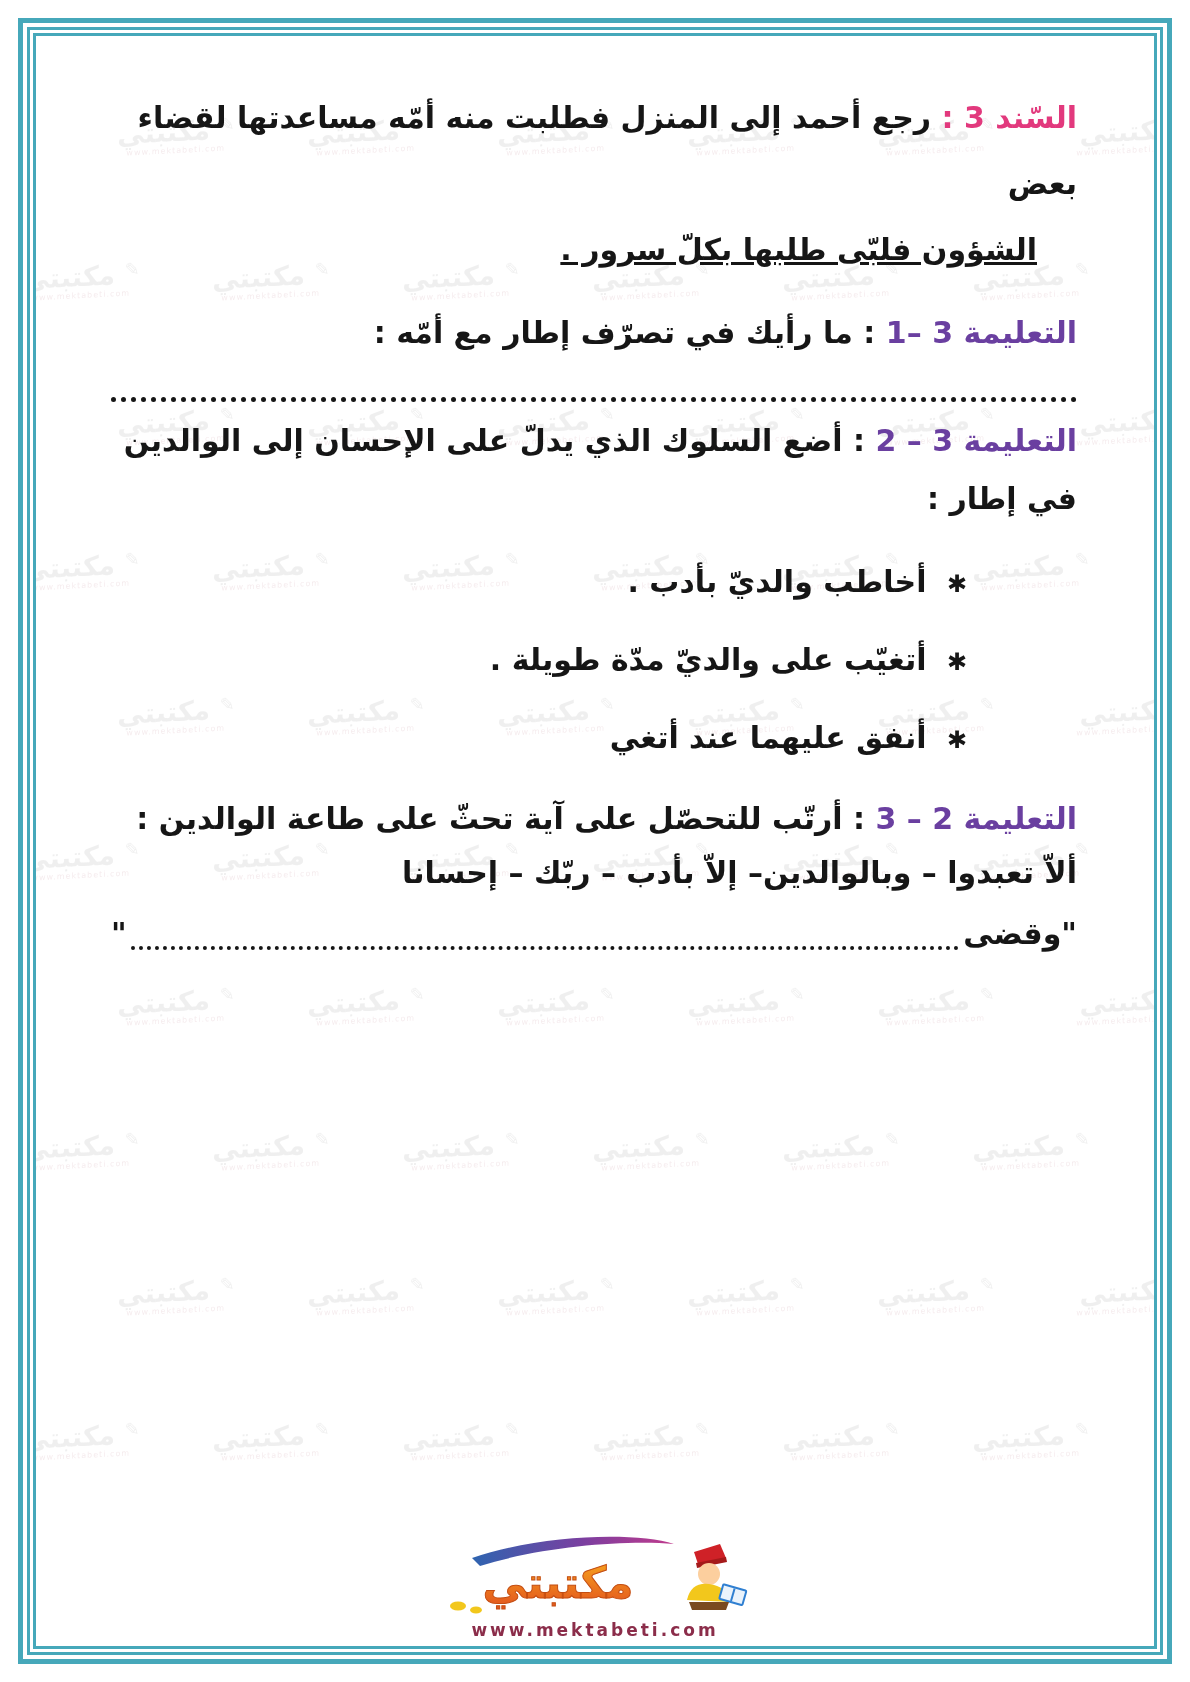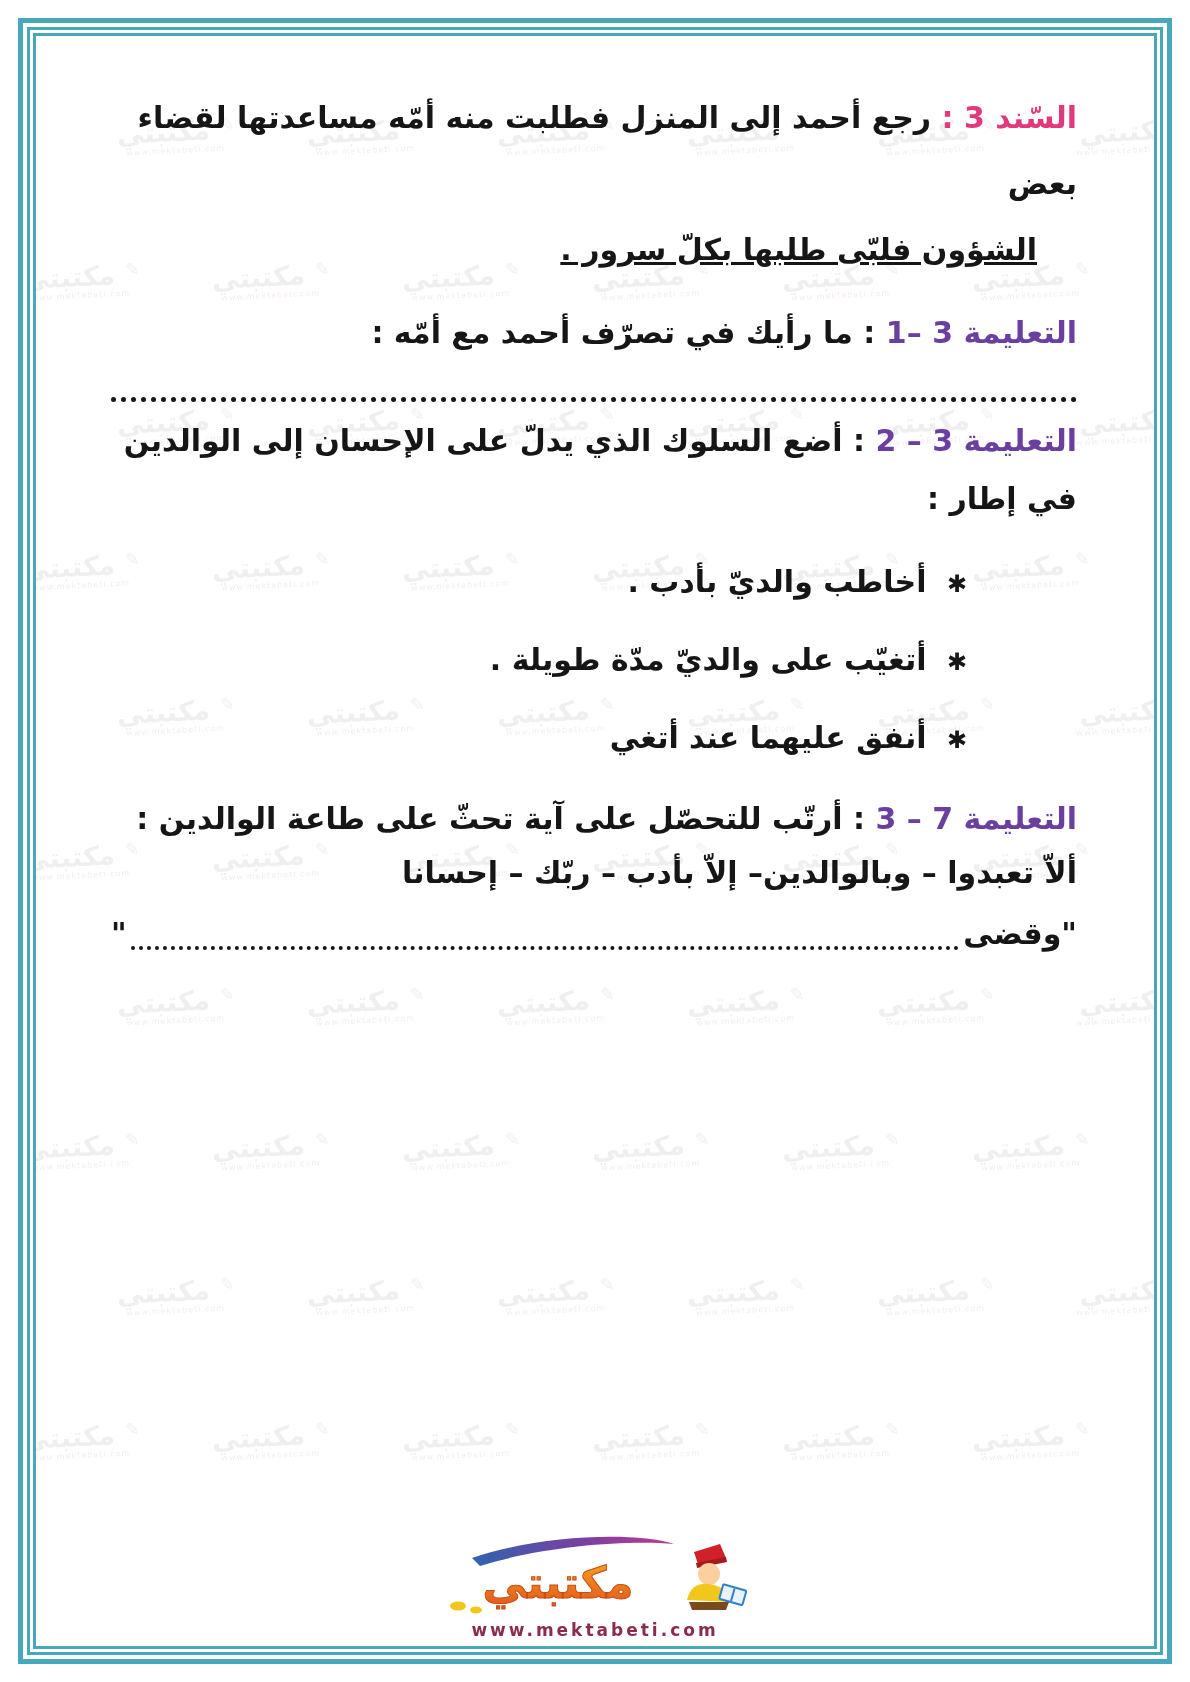--- a/index.html
+++ b/index.html
@@ -326,21 +326,21 @@
     <div class="sanad">
       <div class="line">
         <span class="label pink">السّند 3 :</span>
         <span>رجع أحمد إلى المنزل فطلبت منه أمّه مساعدتها لقضاء بعض</span>
       </div>
       <div class="line cont">الشؤون فلبّى طلبها بكلّ سرور .</div>
     </div>
 
     <div class="task-head">
       <span class="label purple">التعليمة 3 –1</span>
-      <span>: ما رأيك في تصرّف أحمد مع أمّه :</span>
+      <span>: ما رأيك في تصرّف إطار مع أمّه :</span>
     </div>
 
     <div class="dotsep"></div>
 
     <div class="task2">
       <div class="line">
         <span class="label purple">التعليمة 3 – 2</span>
         <span>: أضع  السلوك الذي  يدلّ على الإحسان إلى  الوالدين</span>
       </div>
       <div class="line">في إطار :</div>
@@ -356,21 +356,21 @@
         <span>أتغيّب على والديّ مدّة طويلة .</span>
       </li>
       <li>
         <span class="bullet">✱</span>
         <span>أنفق عليهما عند أتغي</span>
       </li>
     </ul>
 
     <div class="task3">
       <div class="line">
-        <span class="label purple">التعليمة 7 – 3</span>
+        <span class="label purple">التعليمة 2 – 3</span>
         <span>: أرتّب للتحصّل على آية تحثّ على طاعة الوالدين :</span>
       </div>
       <div class="line">ألاّ تعبدوا –  وبالوالدين– إلاّ بأدب – ربّك – إحسانا</div>
       <div class="answer-line">
         <span>"وقضى</span>
         <span class="leader"></span>
         <span>"</span>
       </div>
     </div>
 

